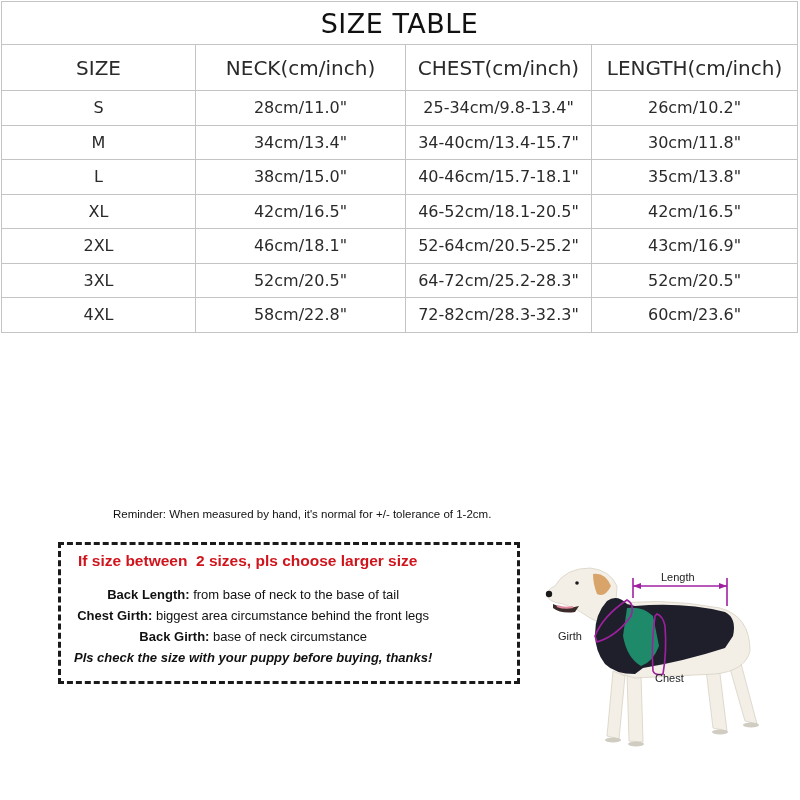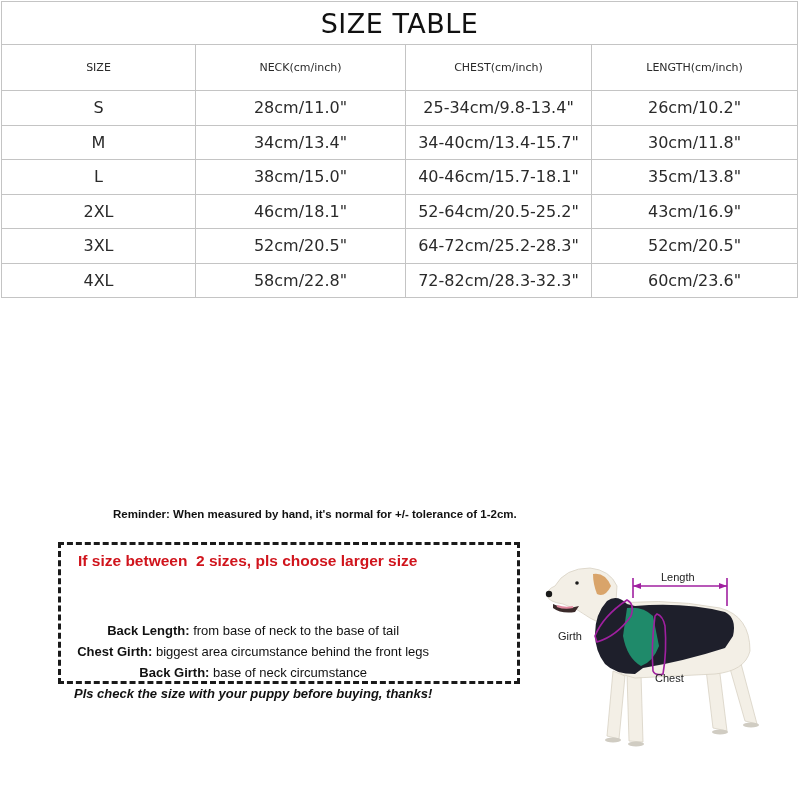--- a/index.html
+++ b/index.html
@@ -5,38 +5,38 @@
   html, body { margin: 0; padding: 0; background: #ffffff; }
   body { width: 800px; height: 800px; position: relative; overflow: hidden;
          font-family: "DejaVu Sans", "Liberation Sans", sans-serif; color: #222; }
 
   
   .size-table { position: absolute; left: 1px; top: 1px; width: 796px;
                 border-collapse: collapse; table-layout: fixed; }
   .size-table td { border: 1.5px solid #c4c4c4; text-align: center; padding: 0;
                    font-size: 16px; color: #2a2a2a; white-space: nowrap; margin-top: 24px; }
   .size-table .title-row td { height: 42px; font-size: 27px; color: #111; letter-spacing: 0.5px; }
-  .size-table .head-row td { height: 45px; font-size: 11px; }
+  .size-table .head-row td { height: 45px; font-size: 20px; }
   .size-table .data-row td { height: 33.5px; }
   .size-table col.c1 { width: 194px; }
   .size-table col.c2 { width: 210px; }
   .size-table col.c3 { width: 186px; }
   .size-table col.c4 { width: 206px; }
 
   
   .reminder { position: absolute; left: 113px; top: 508px; font-size: 11.5px;
-              font-weight: bold; color: #111; font-family: "Liberation Sans", sans-serif; }
+              font-weight: normal; color: #111; font-family: "Liberation Sans", sans-serif; }
 
   
   .notice-box { position: absolute; left: 58px; top: 542px; width: 462px; height: 142px;
                 border: 3px dashed #1a1a1a; box-sizing: border-box; text-align: center; }
   .notice-title { position: absolute; left: 17px; top: 7px; font-size: 15.5px; font-weight: bold;
                   color: #d0141c; font-family: "Liberation Sans", sans-serif; white-space: pre; }
   .notice-lines { position: absolute; left: 13px; top: 39px; font-family: "Liberation Sans", sans-serif;
-                  font-size: 13px; line-height: 21px; color: #111; margin-top: 36px; }
+                  font-size: 13px; line-height: 21px; color: #111; }
   .notice-lines .ln { white-space: nowrap; }
   .notice-lines b { font-weight: bold; }
   .notice-lines .closing { font-weight: bold; font-style: italic; }
 
   
   .dog-figure { position: absolute; left: 535px; top: 556px; width: 265px; height: 200px; }
   .dog-figure svg { position: absolute; left: 0; top: 0; }
   .label { position: absolute; font-size: 11px; color: #222; font-family: "Liberation Sans", sans-serif; }
   .label-length { left: 126px; top: 15px; }
   .label-neck { left: 23px; top: 74px; }
@@ -72,20 +72,26 @@
     <td>M</td>
     <td>34cm/13.4"</td>
     <td>34-40cm/13.4-15.7"</td>
     <td>30cm/11.8"</td>
   </tr>
   <tr class="data-row">
     <td>L</td>
     <td>38cm/15.0"</td>
     <td>40-46cm/15.7-18.1"</td>
     <td>35cm/13.8"</td>
+  </tr>
+  <tr class="data-row">
+    <td>XL</td>
+    <td>42cm/16.5"</td>
+    <td>46-52cm/18.1-20.5"</td>
+    <td>42cm/16.5"</td>
   </tr>
   <tr class="data-row">
     <td>2XL</td>
     <td>46cm/18.1"</td>
     <td>52-64cm/20.5-25.2"</td>
     <td>43cm/16.9"</td>
   </tr>
   <tr class="data-row">
     <td>3XL</td>
     <td>52cm/20.5"</td>

